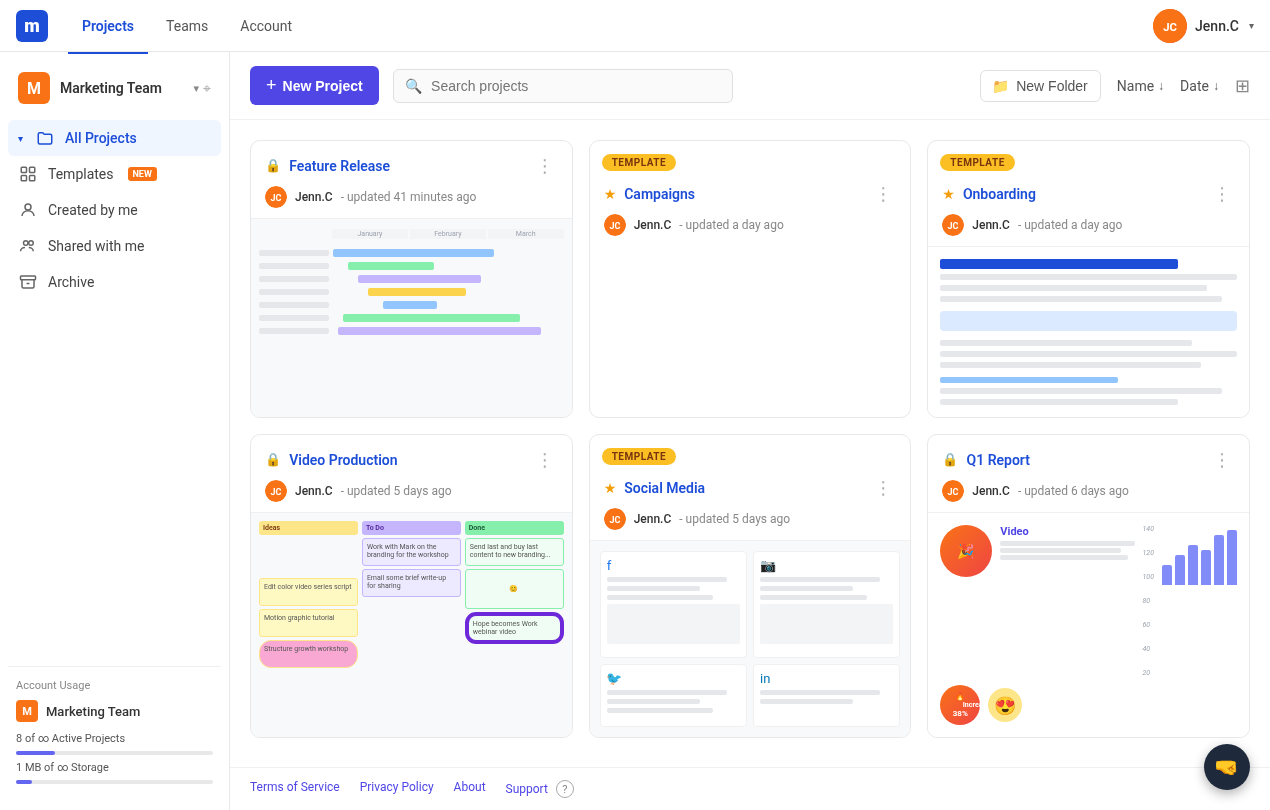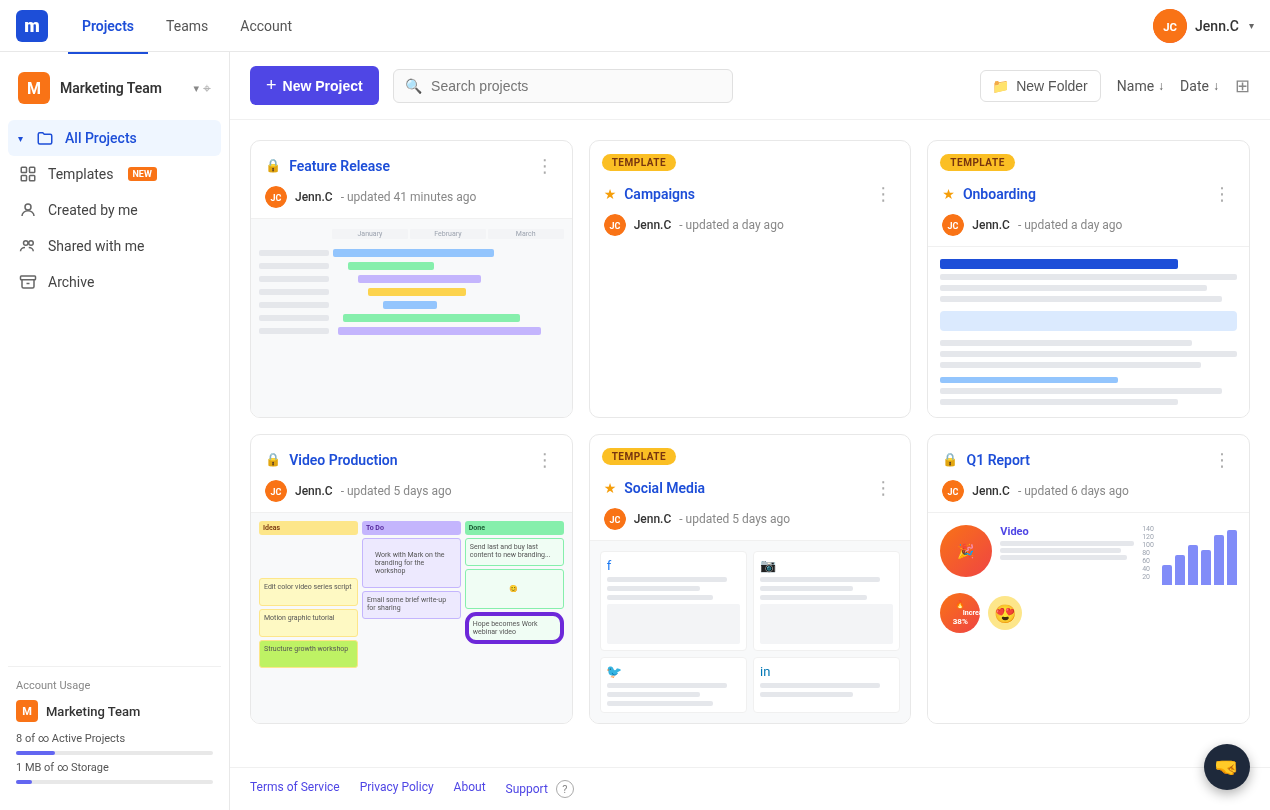--- a/index.html
+++ b/index.html
@@ -341,25 +341,25 @@
           </div>
           <span style="font-size:12px;font-weight:500;color:#333;">Jenn.C</span>
           <span class="card-time">- updated 5 days ago</span>
         </div>
         <div class="card-preview">
           <div style="display:flex;gap:4px;padding:8px;height:100%;width:100%;">
             <div style="flex:1;display:flex;flex-direction:column;gap:3px;">
               <div style="height:14px;background:#fde68a;border-radius:3px;font-size:7px;display:flex;align-items:center;padding:0 4px;color:#78350f;font-weight:600;">Ideas</div>
               <div style="background:#fef9c3;border-radius:3px;padding:4px;font-size:7px;color:#555;min-height:28px;border:1px solid #fde68a;margin-top:40px;">Edit color video series script</div>
               <div style="background:#fef9c3;border-radius:3px;padding:4px;font-size:7px;color:#555;min-height:28px;border:1px solid #fde68a;">Motion graphic tutorial</div>
-              <div style="background:#bef264;border-radius:3px;padding:4px;font-size:7px;color:#555;min-height:28px;border:1px solid #fde68a;">Structure growth workshop</div>
+              <div style="background:#f9a8d4;border-radius:12px;padding:4px;font-size:7px;color:#555;min-height:28px;border:1px solid #fde68a;">Structure growth workshop</div>
             </div>
             <div style="flex:1;display:flex;flex-direction:column;gap:3px;">
               <div style="height:14px;background:#c4b5fd;border-radius:3px;font-size:7px;display:flex;align-items:center;padding:0 4px;color:#4c1d95;font-weight:600;">To Do</div>
-              <div style="background:#ede9fe;border-radius:3px;padding:12px;font-size:7px;color:#555;min-height:28px;border:1px solid #c4b5fd;">Work with Mark on the branding for the workshop</div>
+              <div style="background:#ede9fe;border-radius:3px;padding:4px;font-size:7px;color:#555;min-height:28px;border:1px solid #c4b5fd;">Work with Mark on the branding for the workshop</div>
               <div style="background:#ede9fe;border-radius:3px;padding:4px;font-size:7px;color:#555;min-height:28px;border:1px solid #c4b5fd;">Email some brief write-up for sharing</div>
             </div>
             <div style="flex:1;display:flex;flex-direction:column;gap:3px;">
               <div style="height:14px;background:#86efac;border-radius:3px;font-size:7px;display:flex;align-items:center;padding:0 4px;color:#14532d;font-weight:600;">Done</div>
               <div style="background:#f0fdf4;border-radius:3px;padding:4px;font-size:7px;color:#555;min-height:28px;border:1px solid #86efac;">Send last and buy last content to new branding...</div>
               <div style="background:#f0fdf4;border-radius:3px;padding:4px;font-size:7px;color:#555;min-height:40px;border:1px solid #86efac;display:flex;align-items:center;justify-content:center;">😊</div>
               <div style="background:#f0fdf4;border-radius:11px;padding:4px;font-size:7px;color:#555;min-height:28px;border:4px solid #6d28d9;">Hope becomes Work webinar video</div>
             </div>
           </div>
         </div>
@@ -436,21 +436,21 @@
             <div style="display:flex;gap:8px;align-items:flex-start;">
               <div style="width:52px;height:52px;border-radius:50%;background:linear-gradient(135deg,#f97316,#ef4444);display:flex;flex-direction:column;align-items:center;justify-content:center;flex-shrink:0;">
                 <span style="font-size:14px;">🎉</span>
               </div>
               <div style="flex:1;">
                 <div style="font-size:11px;font-weight:700;color:#4f46e5;margin-bottom:3px;">Video</div>
                 <div style="height:5px;background:#e5e7eb;border-radius:2px;width:100%;margin-bottom:2px;"></div>
                 <div style="height:5px;background:#e5e7eb;border-radius:2px;width:90%;margin-bottom:2px;"></div>
                 <div style="height:5px;background:#e5e7eb;border-radius:2px;width:95%;"></div>
               </div>
-              <div style="display:flex;flex-direction:column;gap:0;justify-content:flex-end;font-size:7px;color:#9ca3af;">
+              <div style="display:flex;flex-direction:column;gap:16px;justify-content:flex-end;font-size:7px;color:#9ca3af;font-style:italic;">
                 <div>140</div>
                   <div>120</div>
                   <div>100</div>
                   <div>80</div>
                   <div>60</div>
                   <div>40</div>
                   <div>20</div>
               </div>
               <div style="display:flex;align-items:flex-end;gap:3px;height:60px;">
                 <div style="width:10px;height:20px;background:#818cf8;border-radius:2px 2px 0 0;"></div>

